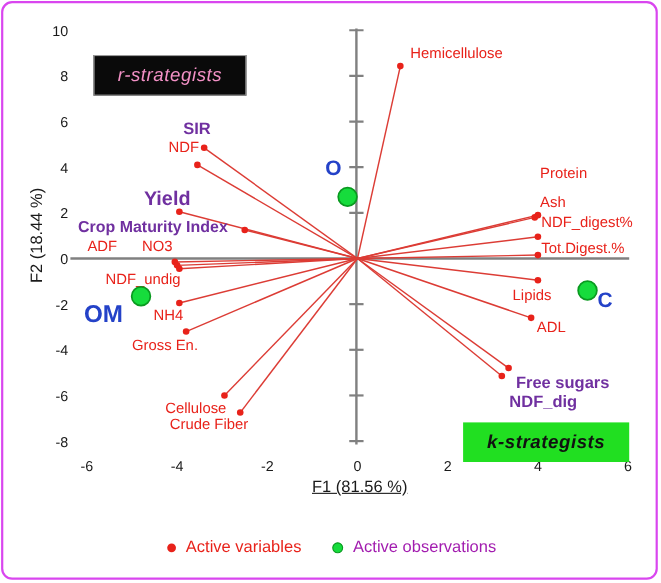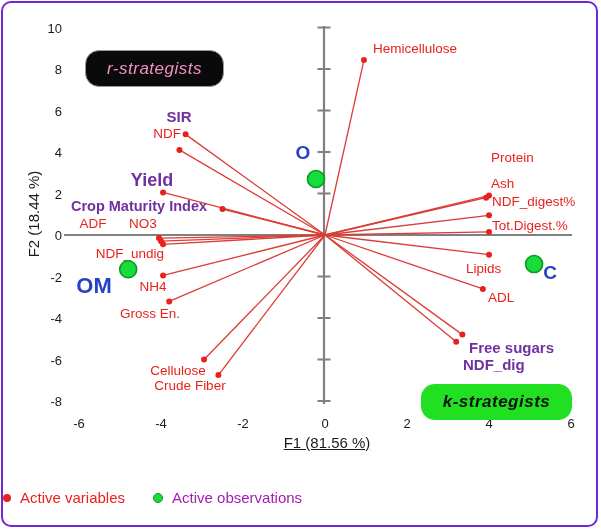--- a/index.html
+++ b/index.html
@@ -1,28 +1,28 @@
 <!DOCTYPE html>
 <html><head>
 <meta charset="utf-8">
 <style>
   html,body{margin:0;padding:0;background:#fff;}
   body{width:601px;height:530px;position:relative;font-family:"Liberation Sans",sans-serif;}
-  .frame{position:absolute;left:1px;top:1px;width:597px;height:526px;border:2px solid #6d28d9;
+  .frame{position:absolute;left:1px;top:1px;width:597px;height:526px;border:2px solid #d946ef;
          border-radius:10px;background:#fff;box-sizing:border-box;overflow:hidden;}
   #plot-svg{position:absolute;left:-1px;top:-1px;width:601px;height:530px;}
   .anno-box{position:absolute;display:flex;align-items:center;justify-content:center;
-            font-style:italic;font-size:17px;letter-spacing:.5px;border-radius:14px;}
+            font-style:italic;font-size:17px;letter-spacing:.5px;}
   .r-box{left:82px;top:47px;width:137px;height:35px;border:1px solid #9a9a9a;}
   .k-box{left:418px;top:381px;width:151px;height:36px;font-weight:600;}
   .axis-title{position:absolute;color:#1a1a1a;font-size:15px;}
   .x-title{left:224px;top:431px;width:200px;text-align:center;text-decoration:underline;}
   .y-title{left:-36px;top:201px;width:136px;height:20px;text-align:center;
            transform:rotate(-90deg);}
-  .legend{position:absolute;left:0;top:486px;width:597px;display:flex;
+  .legend{position:absolute;left:0;top:486px;width:597px;display:flex;justify-content:center;
           gap:28px;font-size:15px;}
   .lg-item{display:flex;align-items:center;gap:9px;}
   .lg-dot{display:inline-block;border-radius:50%;}
 </style>
 </head>
 <body>
 
 <div class="frame">
 
   <svg id="plot-svg">

